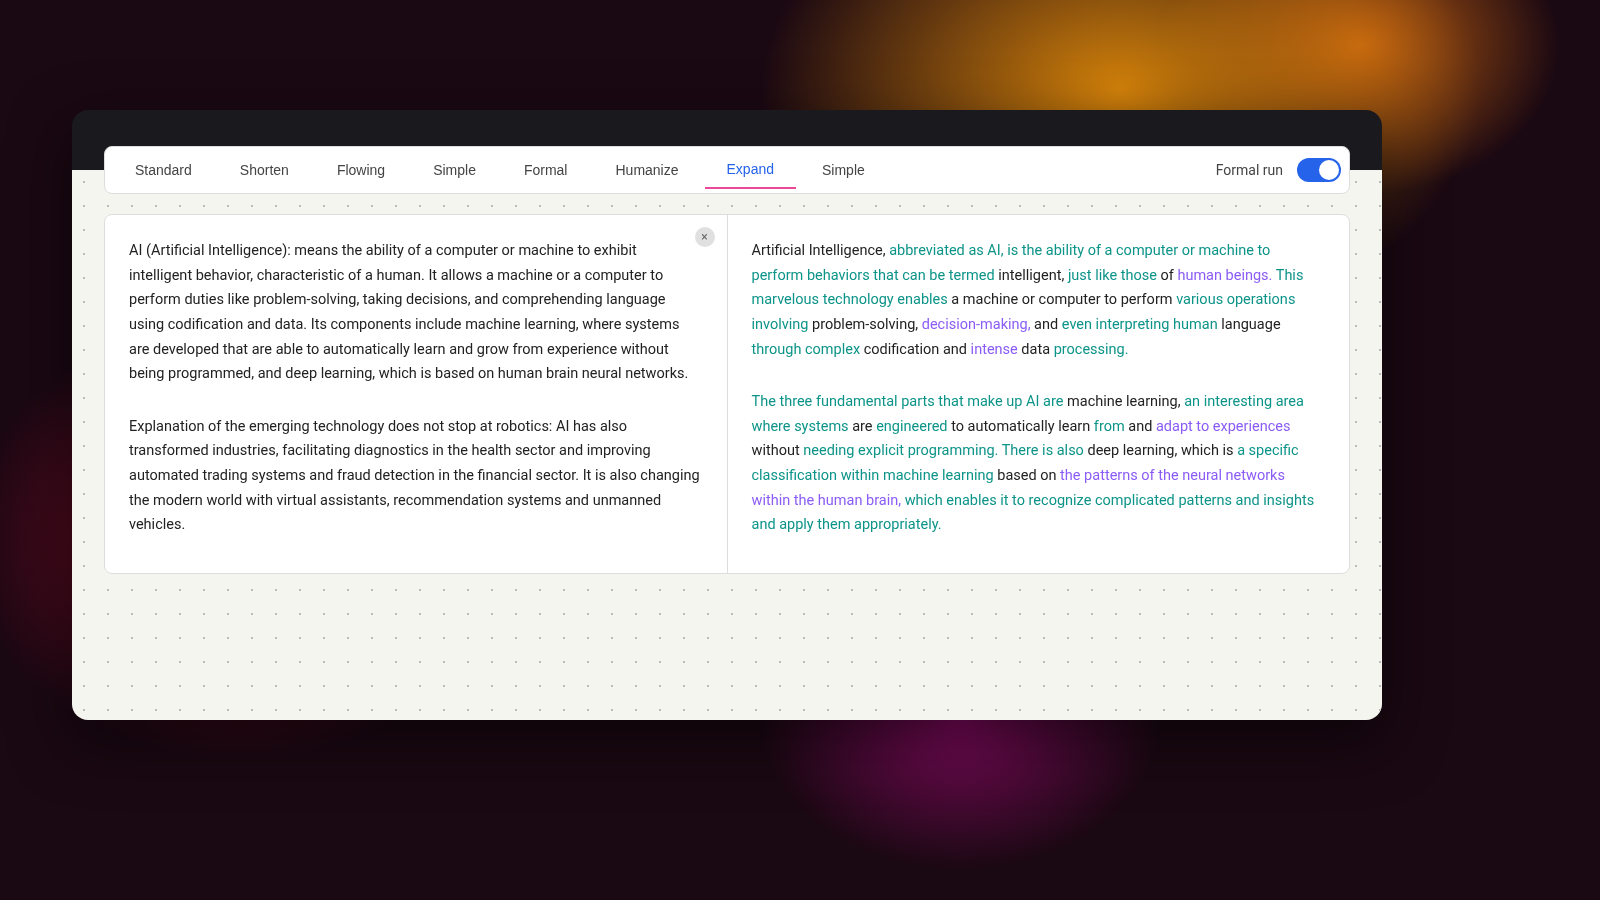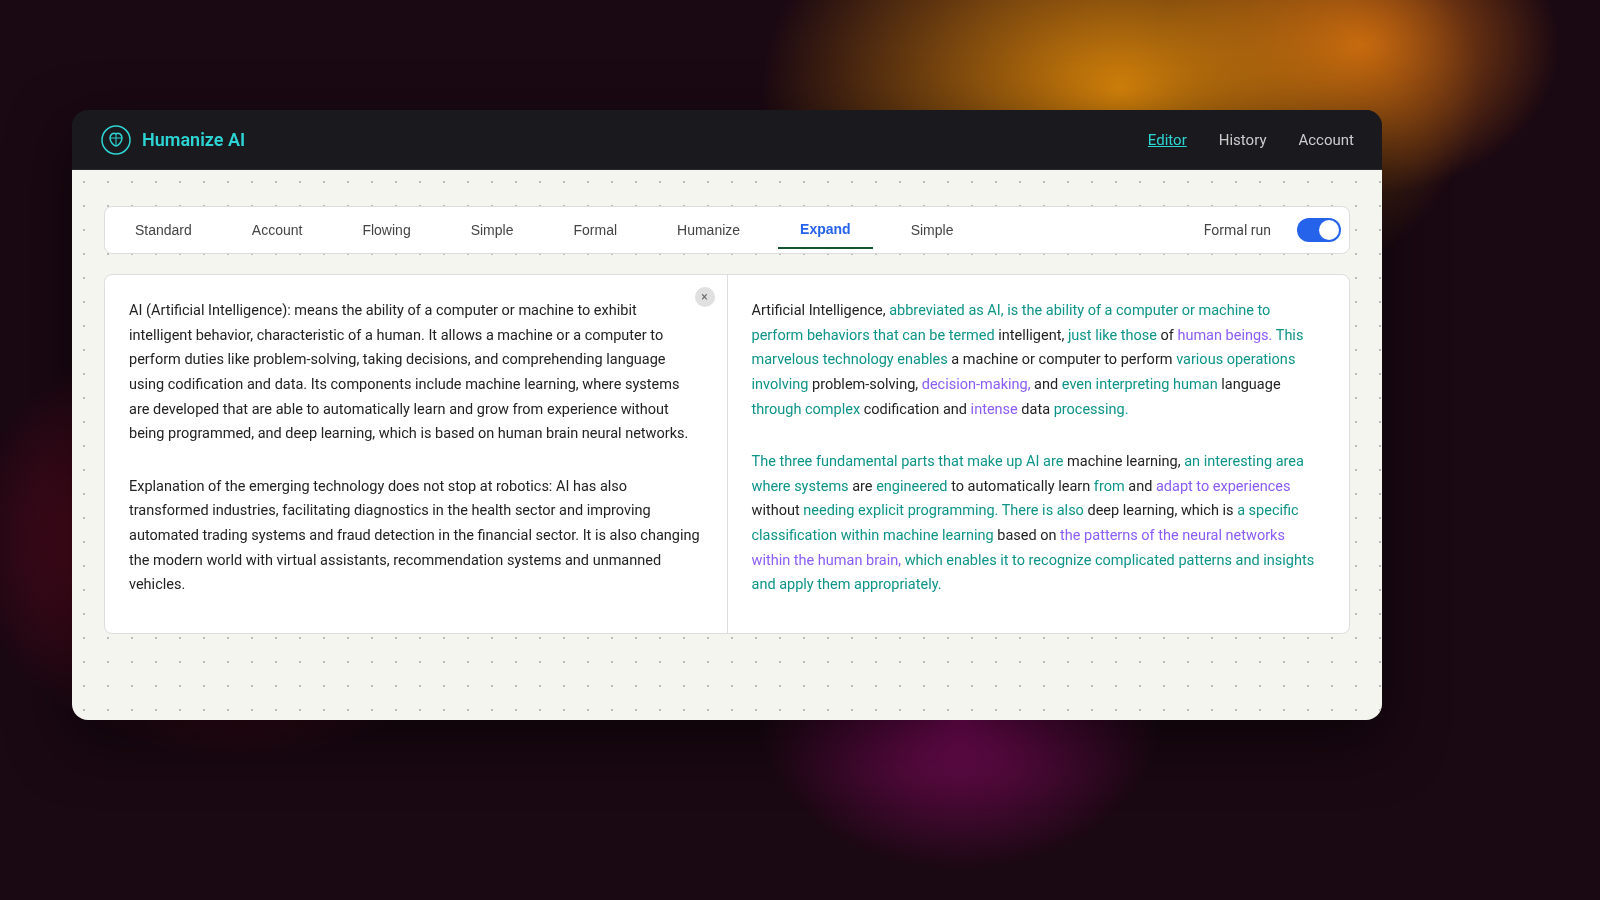--- a/index.html
+++ b/index.html
@@ -115,39 +115,39 @@
     }
 
     
     .tab-bar {
       display: flex;
       align-items: center;
       background: #fff;
       border: 1px solid #ddd;
       border-radius: 8px;
       padding: 4px 8px;
-      gap: 16px;
+      gap: 4px;
       margin-bottom: 20px;
     }
 
     .tab {
       padding: 10px 22px;
       font-size: 14px;
       color: #444;
       cursor: pointer;
       border-radius: 6px;
       white-space: nowrap;
       border: none;
       background: transparent;
     }
 
     .tab.highlighted {
       color: #2563eb;
-      font-weight: 700;
-      border-bottom: 2px solid #14532d;
+      font-weight: 400;
+      border-bottom: 2px solid #ec4899;
       border-radius: 0;
     }
 
     .tab-spacer {
       flex: 1;
     }
 
     .ultra-run-label {
       font-size: 14px;
       color: #444;
@@ -246,44 +246,26 @@
   </style>
 </head>
 <body>
 
 <div class="bg"></div>
 
 <div class="main-card">
 
   <div class="dotted-bg"></div>
 
-  <nav class="navbar">
-    <div class="brand">
-
-      <svg class="brand-icon" viewBox="0 0 32 32" fill="none" xmlns="http://www.w3.org/2000/svg">
-        <circle cx="16" cy="16" r="14" stroke="#2dd4d4" stroke-width="1.5" fill="none"></circle>
-        <path d="M10 14 C10 10 14 8 16 10 C18 8 22 10 22 14 C22 18 18 22 16 22 C14 22 10 18 10 14Z" stroke="#2dd4d4" stroke-width="1.5" fill="none"></path>
-        <line x1="16" y1="10" x2="16" y2="22" stroke="#2dd4d4" stroke-width="1"></line>
-        <line x1="10" y1="14" x2="22" y2="14" stroke="#2dd4d4" stroke-width="1"></line>
-      </svg>
-      <span class="brand-name">Humanize AI</span>
-    </div>
-
-    <div class="nav-links">
-      <a class="nav-link active">Editor</a>
-      <a class="nav-link">History</a>
-      <a class="nav-link">Account</a>
-    </div>
-  </nav>
 
   <div class="content">
 
     <div class="tab-bar">
       <button class="tab">Standard</button>
-      <button class="tab">Account</button>
+      <button class="tab">Shorten</button>
       <button class="tab">Flowing</button>
       <button class="tab">Simple</button>
       <button class="tab">Formal</button>
       <button class="tab">Humanize</button>
       <button class="tab highlighted">Expand</button>
       <button class="tab">Simple</button>
       <div class="tab-spacer"></div>
       <span class="ultra-run-label">Formal run</span>
       <div class="toggle-container">
         <div class="toggle on">

